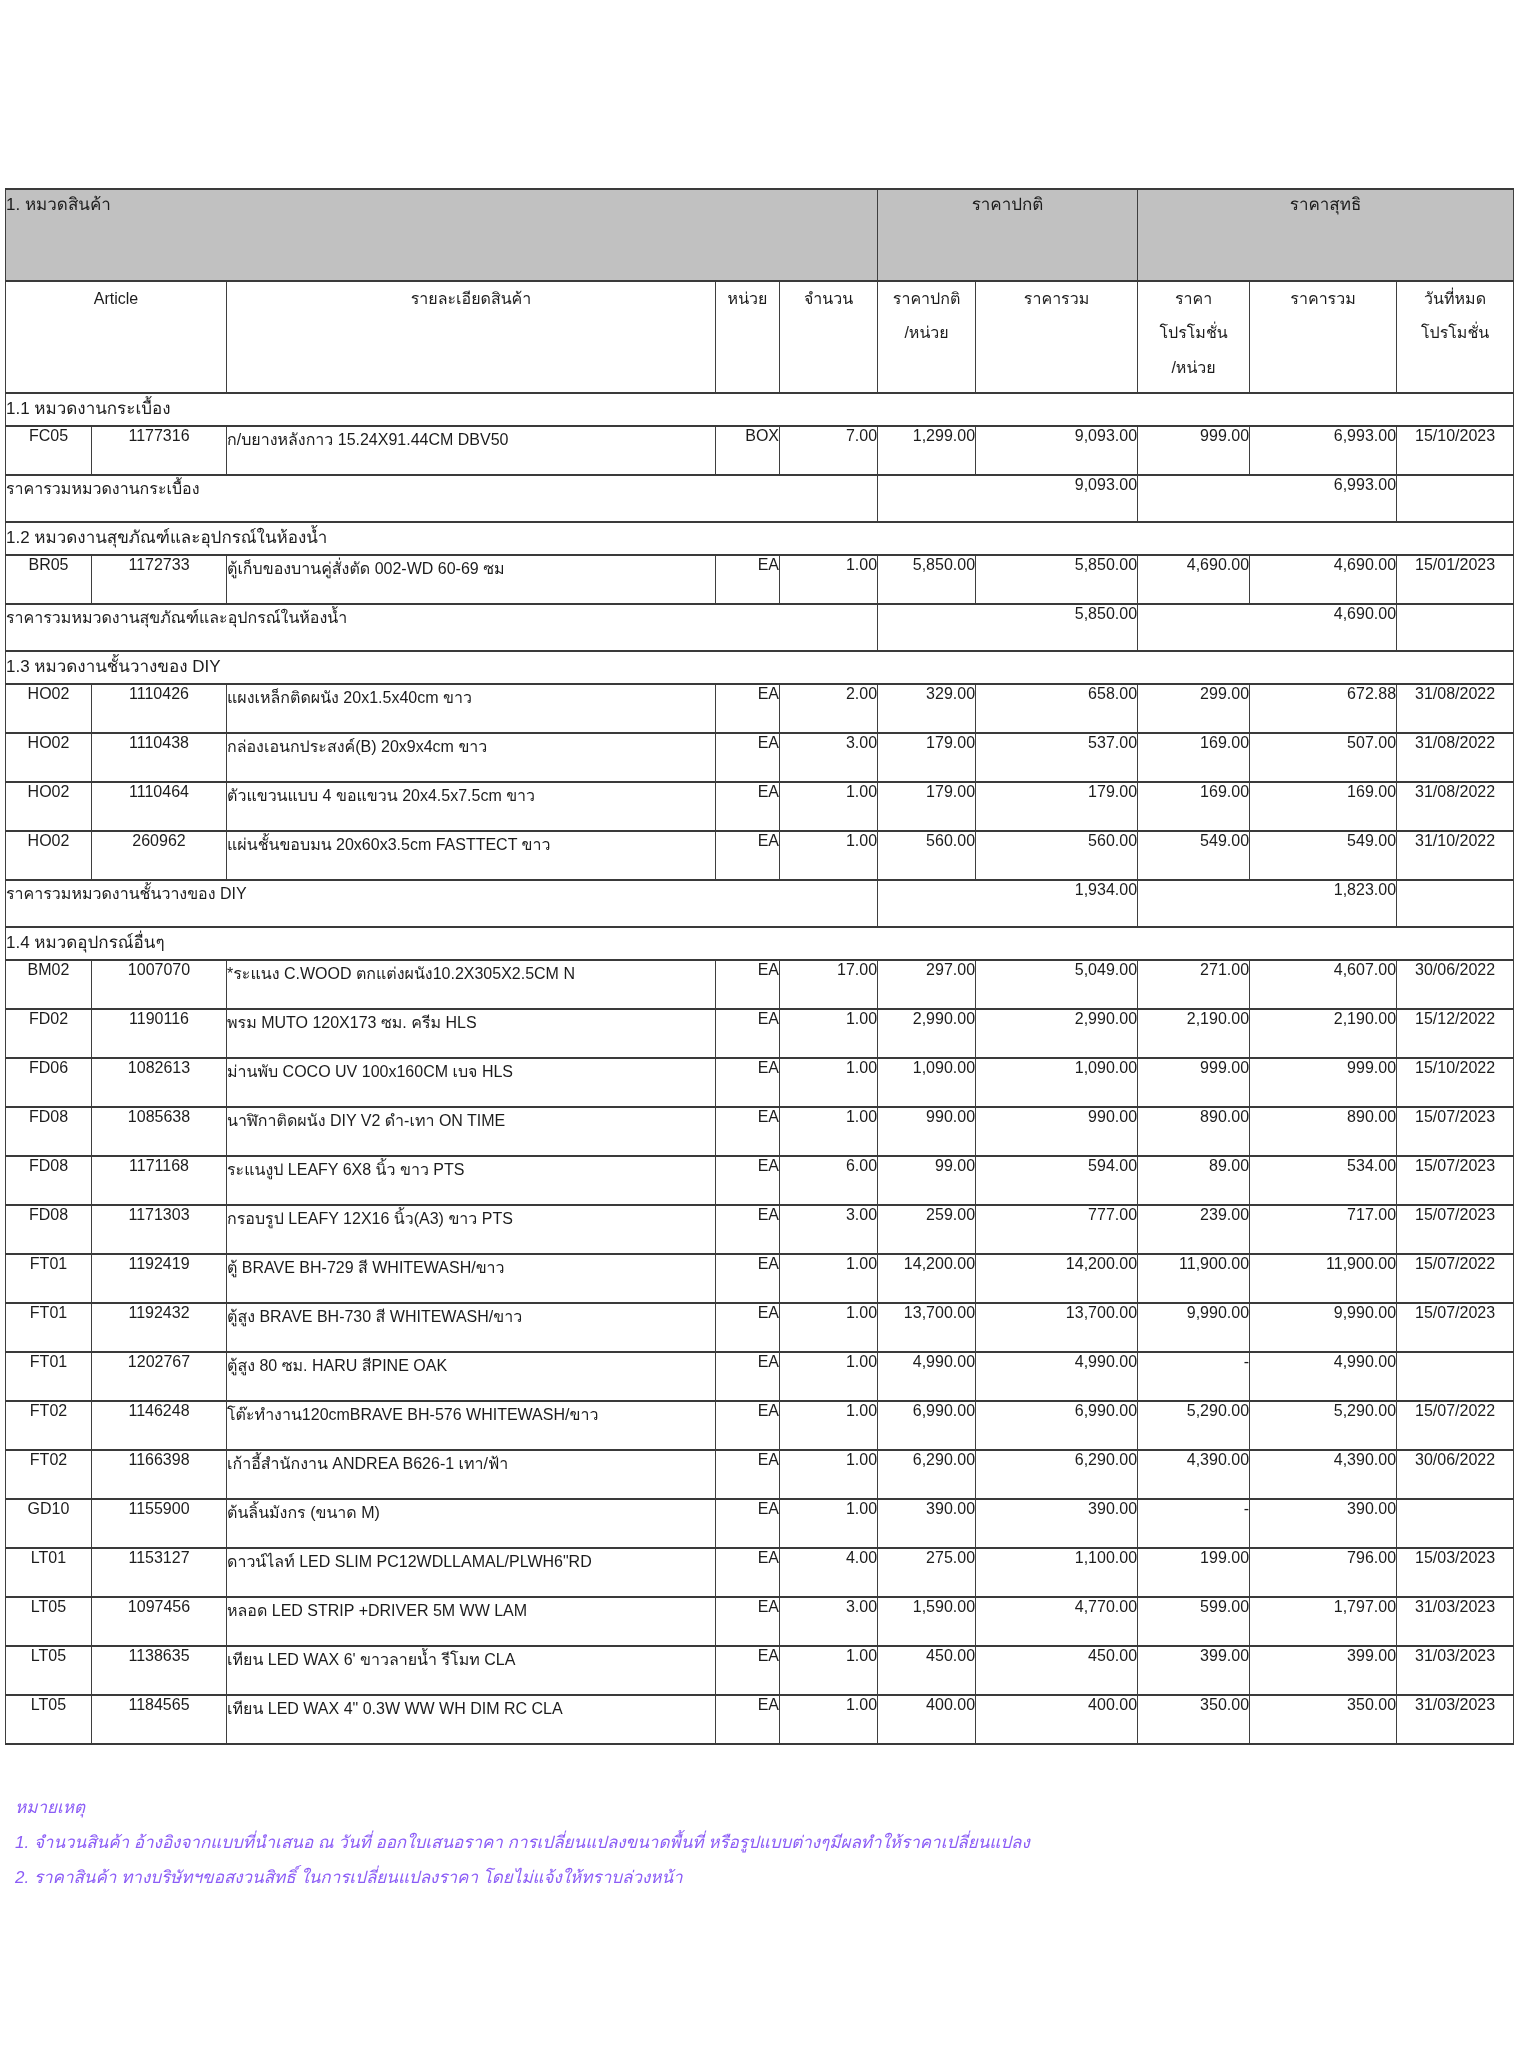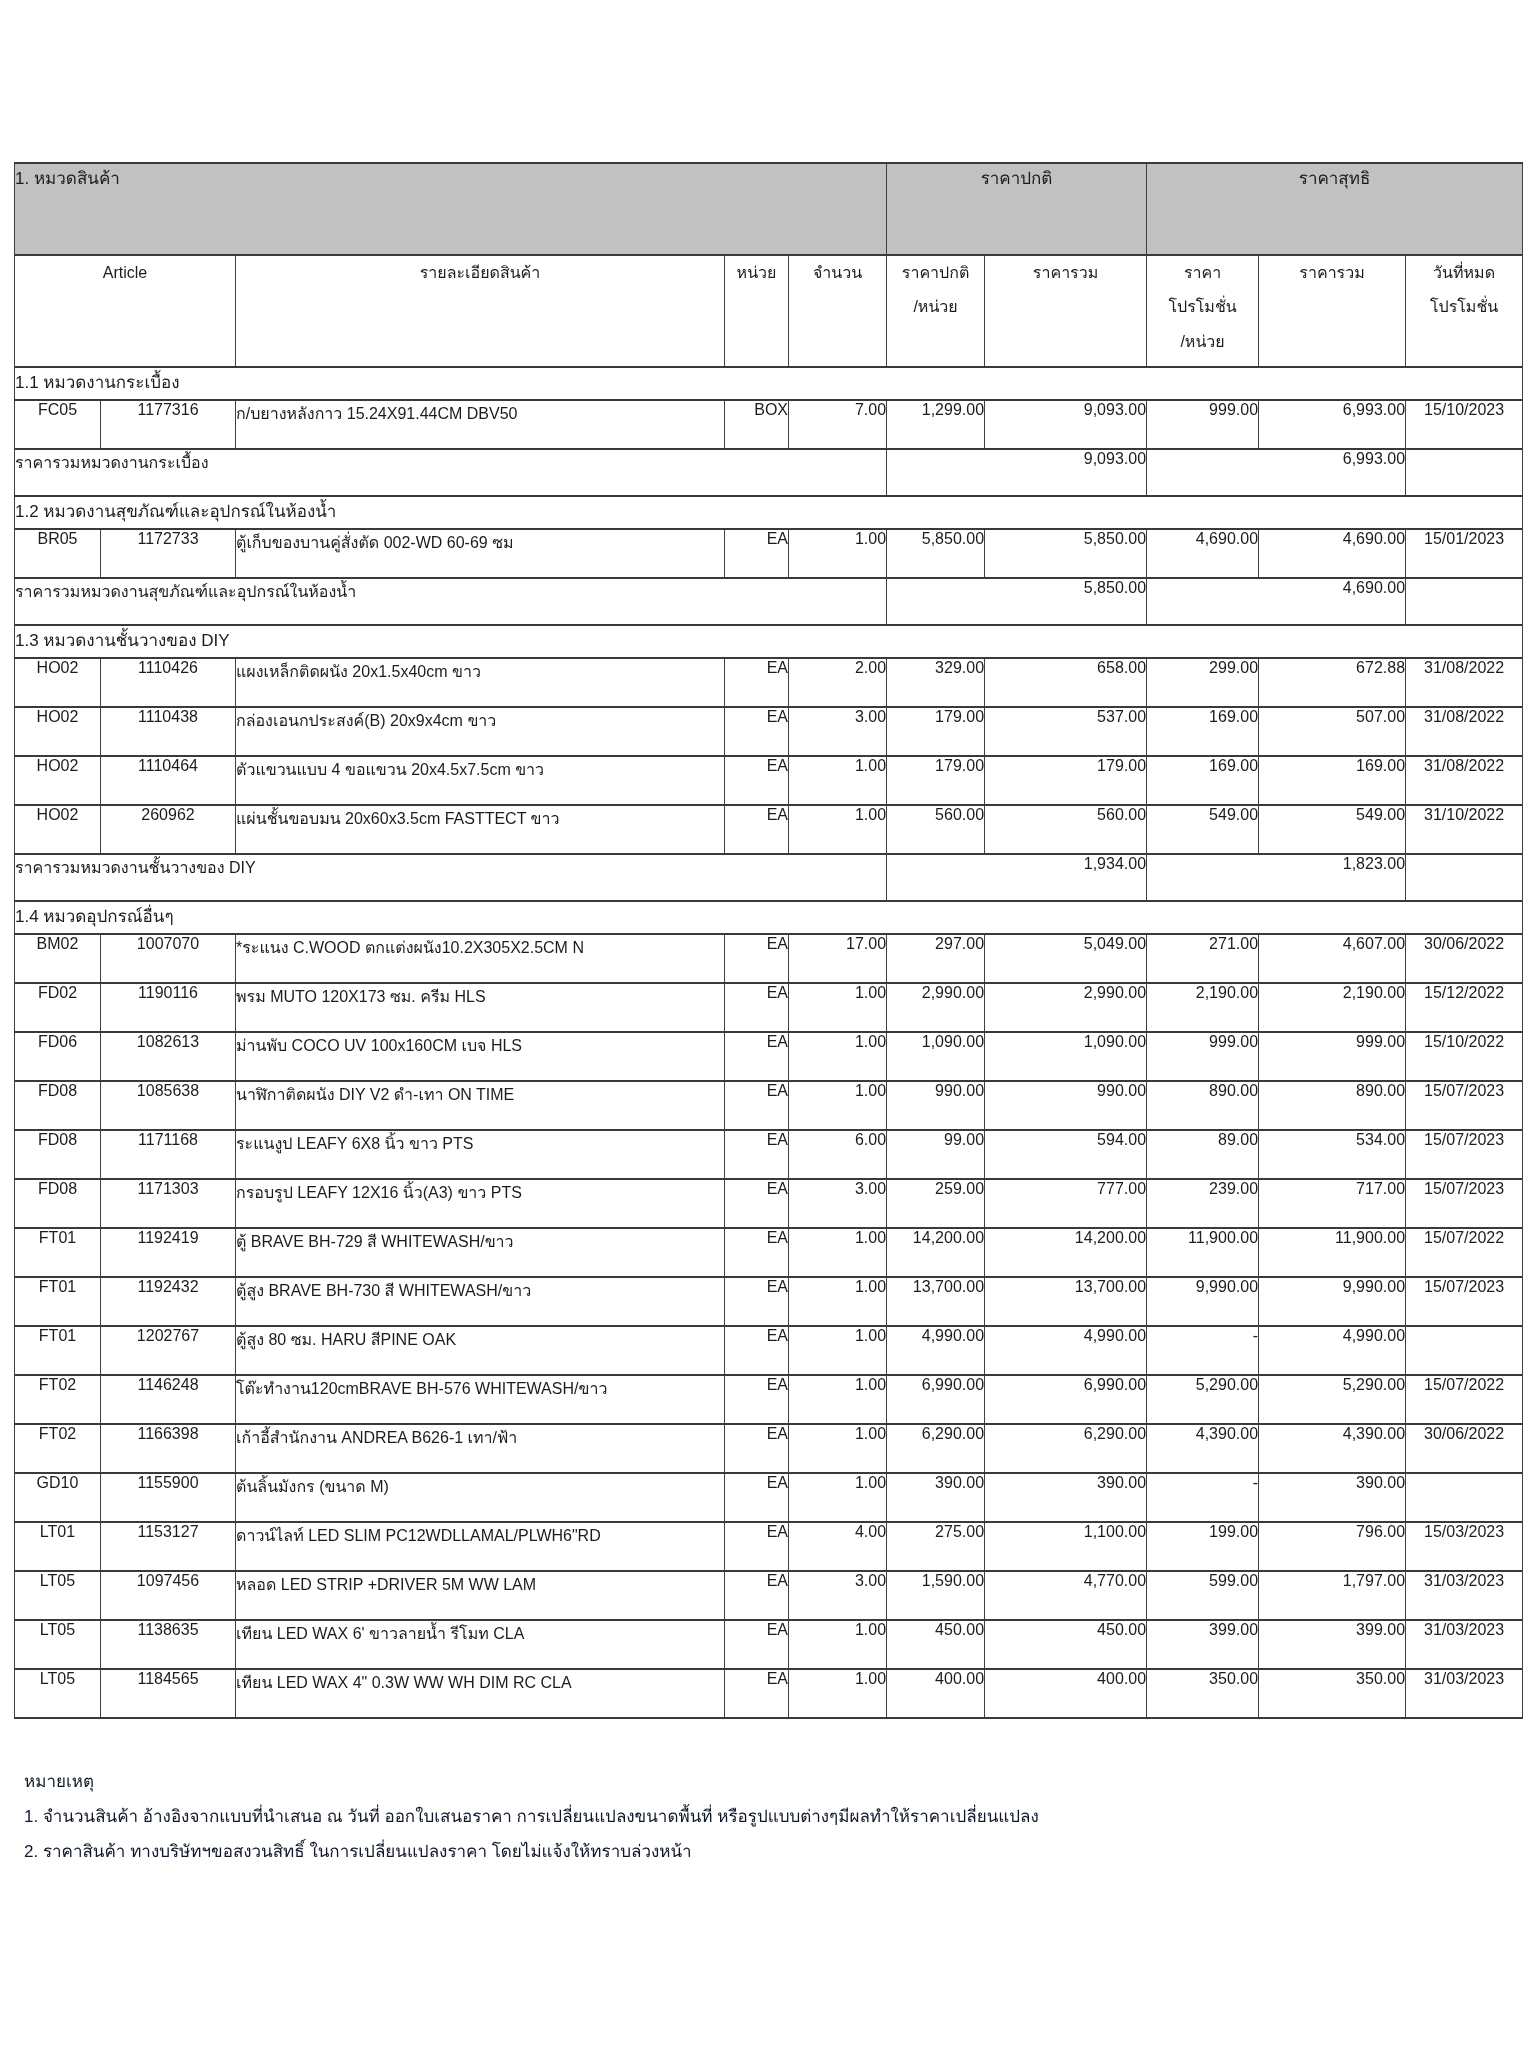--- a/index.html
+++ b/index.html
@@ -3,21 +3,21 @@
 <meta charset="utf-8">
 <style>
   * { box-sizing: border-box; }
   html, body { margin: 0; padding: 0; }
   body {
     width: 1536px; height: 2048px;
     background: #ffffff;
     color: #1c1c1c;
     font-family: "Liberation Sans", "DejaVu Sans", sans-serif;
   }
-  .page { padding: 162px 14px 0 14px; }
+  .page { padding: 162px 14px 0 5px; margin-top: 26px; }
 
   table.quote {
     border-collapse: collapse;
     table-layout: fixed;
     width: 1508px;
   }
   table.quote th, table.quote td {
     border-left: 1px solid #3f3f3f;
     border-right: 1px solid #3f3f3f;
     border-top: 2px solid #3a3a3a;
@@ -53,21 +53,21 @@
   .c-desc  { text-align: left; padding-left: 8px; padding-right: 4px; }
   .c-unit  { text-align: right; }
   .c-qty   { text-align: right; padding-right: 8px; }
   .c-money { text-align: right; padding-right: 8px; }
   .c-date  { text-align: center; }
 
   .total-label { text-align: left; padding-left: 44px; }
   .total-money { text-align: right; padding-right: 8px; }
 
   
-  .notes { margin: 46px 0 0 10px; font-size: 17px; line-height: 2.05; color: #0f172a; }
+  .notes { margin: 46px 0 0 10px; font-size: 17px; line-height: 2.05; color: #8b5cf6; font-style: italic; }
 </style>
 </head>
 <body>
 
 <div class="page">
 
   <table class="quote">
     <colgroup>
       <col style="width:86px">
         <col style="width:135px">

